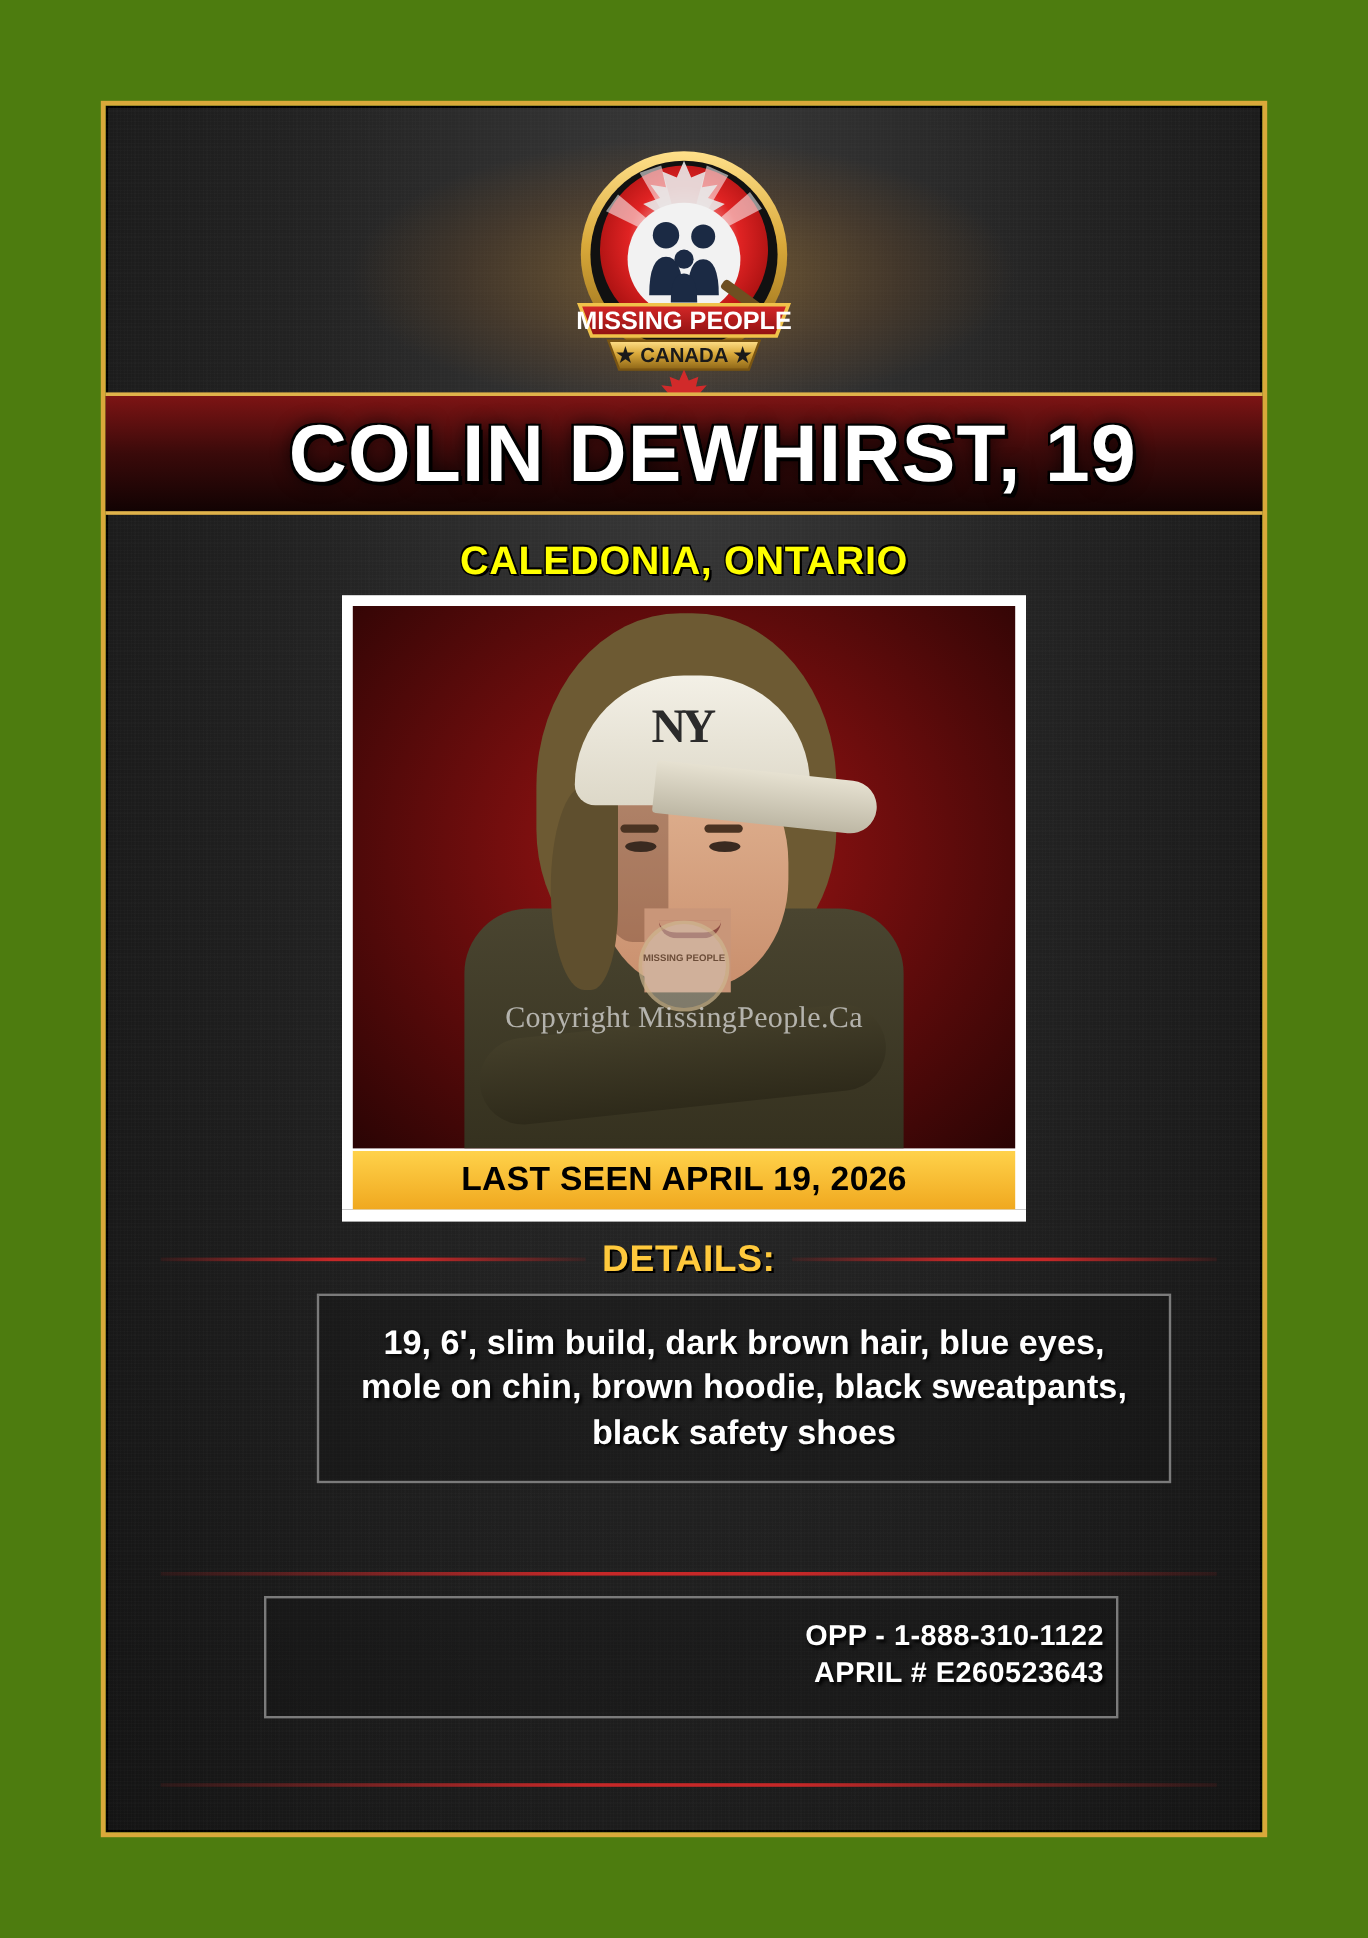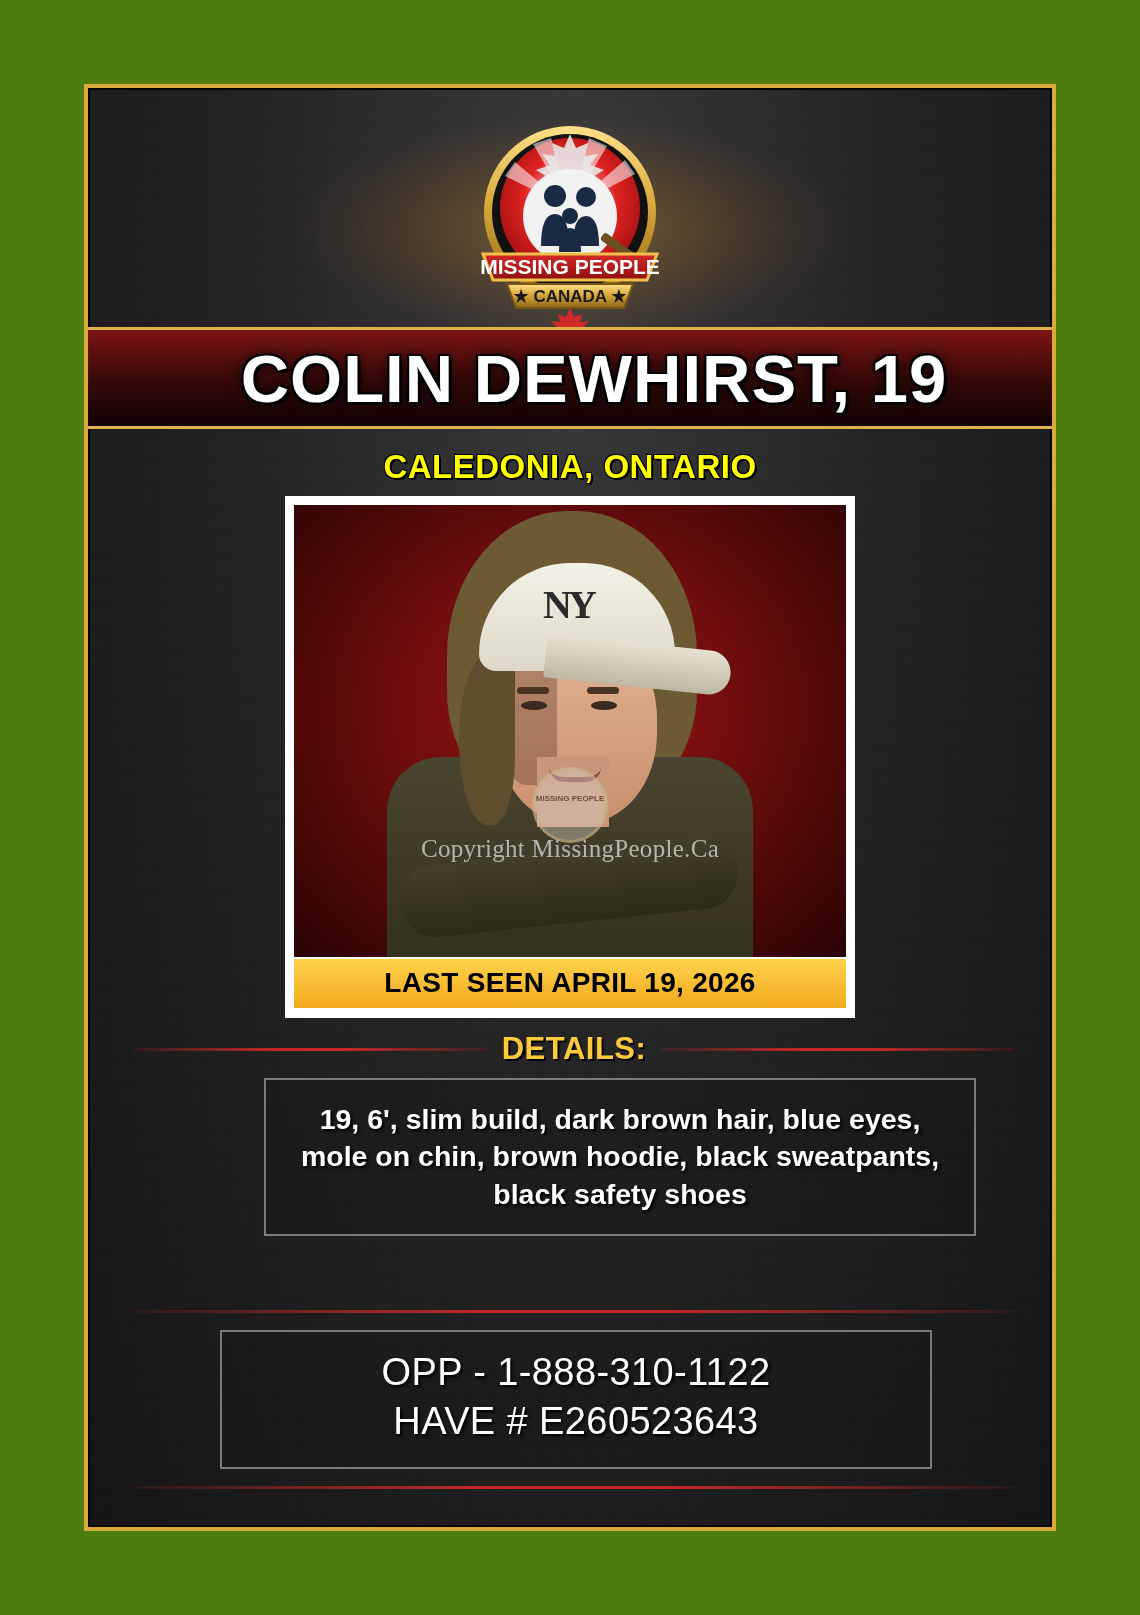--- a/index.html
+++ b/index.html
@@ -400,25 +400,26 @@
     width: 712px;
     box-sizing: border-box;
     border: 2px solid #7b7b7b;
     background: rgba(20,20,20,0.30);
     padding: 16px 10px 20px 10px;
     text-align: center;
     z-index: 5;
   }
   .contact-line {
     color: #ffffff;
-    font-size: 38px;
-    font-weight: normal;
+    font-size: 24px;
+    font-weight: bold;
     line-height: 1.30;
     text-shadow: 2px 2px 3px #000;
     letter-spacing: 0.4px;
+    text-align: right;
   }
   .contact-rule-bottom {
     position: absolute;
     left: 46px;
     top: 1398px;
     width: 880px;
     height: 3px;
     background: linear-gradient(90deg, rgba(200,30,30,0.1), #c62828 40%, #c62828 60%, rgba(200,30,30,0.1));
     z-index: 5;
   }
@@ -529,18 +530,18 @@
       <div class="rule"></div>
     </div>
 
     <div class="details-box">
       <div class="details-text">19, 6', slim build, dark brown hair, blue eyes, mole on chin, brown hoodie, black sweatpants, black safety shoes</div>
     </div>
 
     <div class="contact-rule-top"></div>
     <div class="contact-box">
       <div class="contact-line">OPP - 1-888-310-1122</div>
-      <div class="contact-line">HAVE # E260523643</div>
+      <div class="contact-line">APRIL # E260523643</div>
     </div>
     <div class="contact-rule-bottom"></div>
 
   </div>
 </div>
 
 </body></html>

